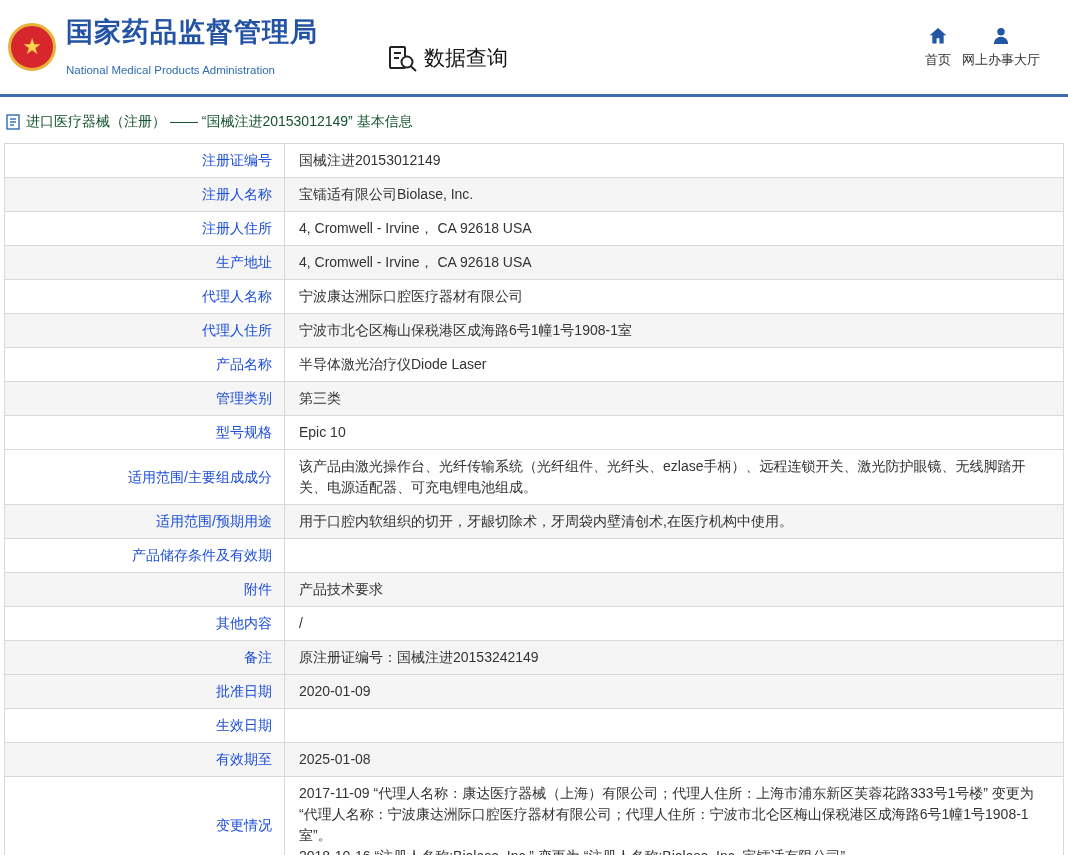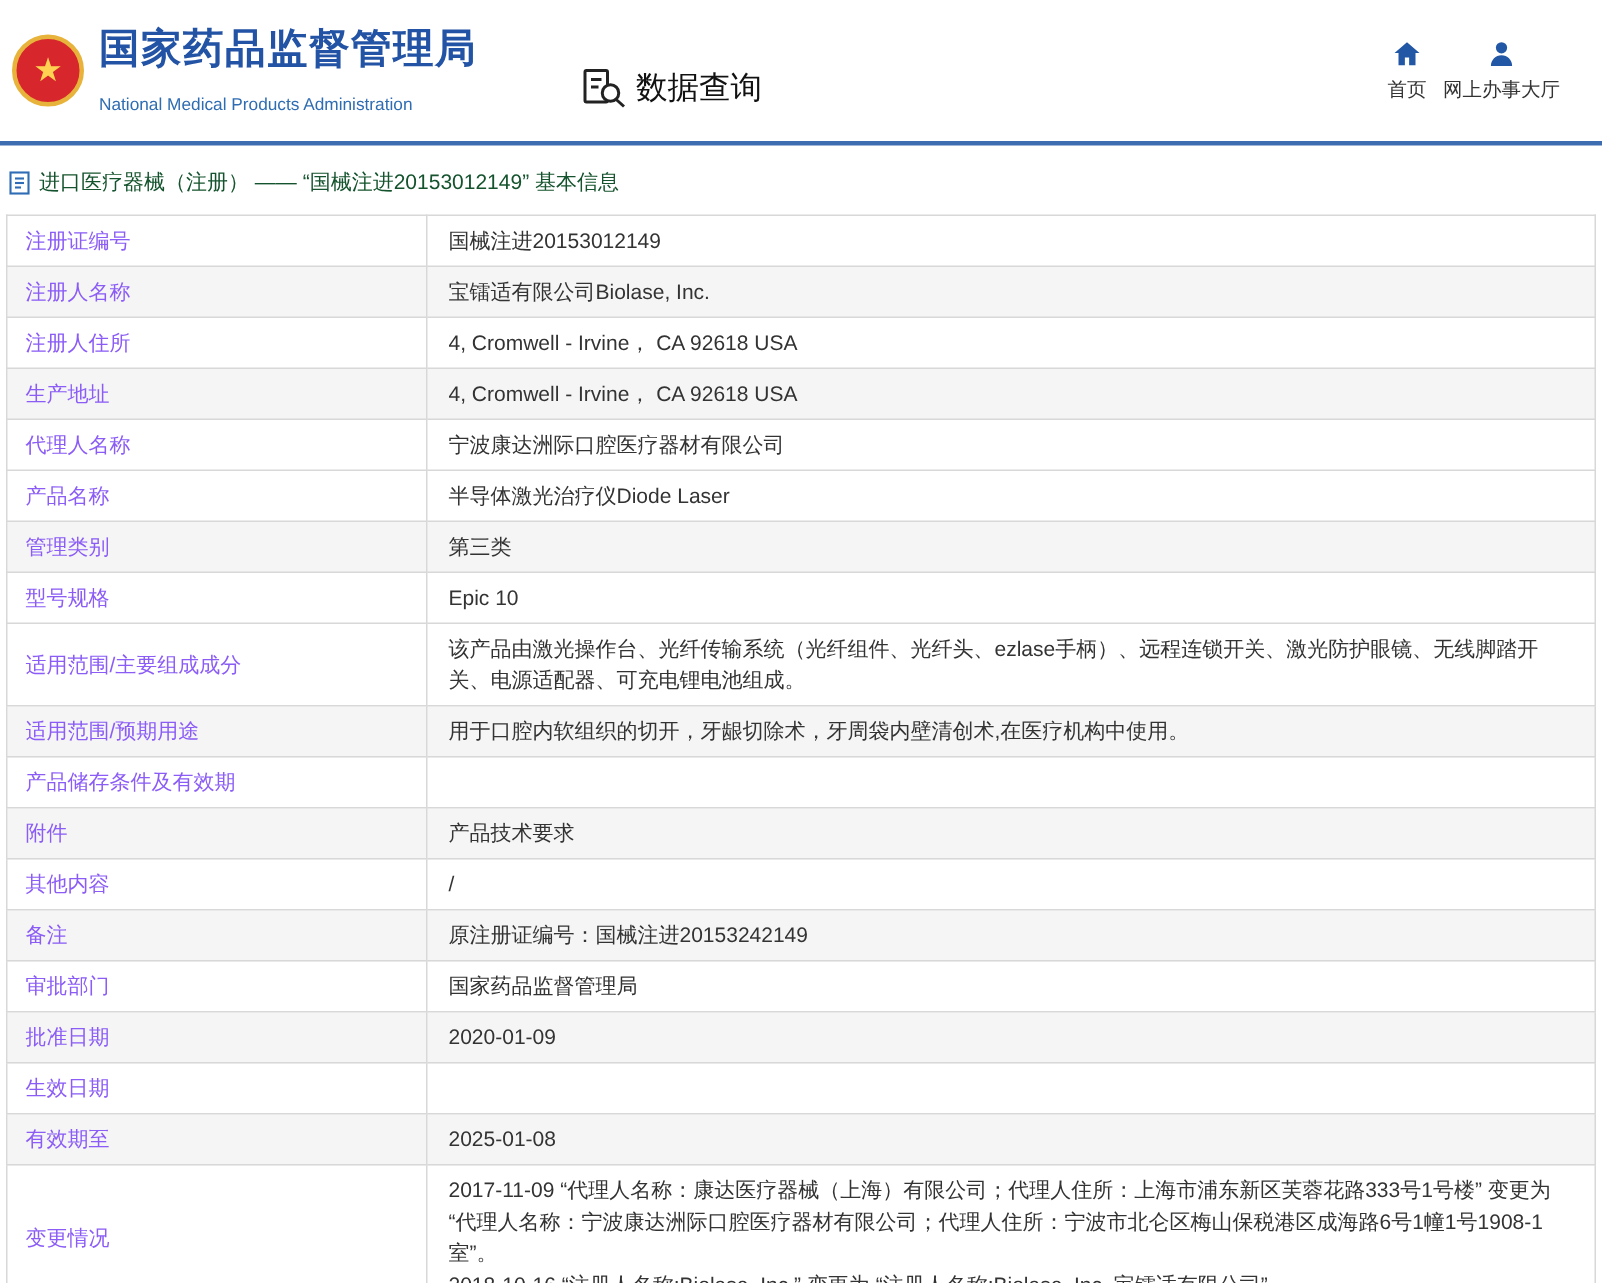--- a/index.html
+++ b/index.html
@@ -71,22 +71,23 @@
     table-layout: fixed;
   }
   table.info td {
     border: 1px solid #d8d8d8;
     font-size: 14px;
     line-height: 1.5;
     vertical-align: middle;
   }
   td.label {
     width: 280px;
+    text-align: right;
     padding: 6px 12px;
-    color: #8b5cf6;
+    color: #1d4ed8;
     background: transparent;
   }
   td.value {
     padding: 6px 14px;
     white-space: pre-line;
     word-break: break-word;
   }
   tr.alt { background: #f5f5f5; }
 </style>
 </head>
@@ -156,20 +157,24 @@
       <td class="value">4, Cromwell - Irvine， CA 92618 USA</td>
     </tr>
     <tr class="alt">
       <td class="label">生产地址</td>
       <td class="value">4, Cromwell - Irvine， CA 92618 USA</td>
     </tr>
     <tr>
       <td class="label">代理人名称</td>
       <td class="value">宁波康达洲际口腔医疗器材有限公司</td>
     </tr>
+    <tr class="alt">
+      <td class="label">代理人住所</td>
+      <td class="value">宁波市北仑区梅山保税港区成海路6号1幢1号1908-1室</td>
+    </tr>
     <tr>
       <td class="label">产品名称</td>
       <td class="value">半导体激光治疗仪Diode Laser</td>
     </tr>
     <tr class="alt">
       <td class="label">管理类别</td>
       <td class="value">第三类</td>
     </tr>
     <tr>
       <td class="label">型号规格</td>
@@ -191,24 +196,20 @@
       <td class="label">附件</td>
       <td class="value">产品技术要求</td>
     </tr>
     <tr>
       <td class="label">其他内容</td>
       <td class="value">/</td>
     </tr>
     <tr class="alt">
       <td class="label">备注</td>
       <td class="value">原注册证编号：国械注进20153242149</td>
-    </tr>
-    <tr>
-      <td class="label">审批部门</td>
-      <td class="value">国家药品监督管理局</td>
     </tr>
     <tr class="alt">
       <td class="label">批准日期</td>
       <td class="value">2020-01-09</td>
     </tr>
     <tr>
       <td class="label">生效日期</td>
       <td class="value"></td>
     </tr>
     <tr class="alt">

